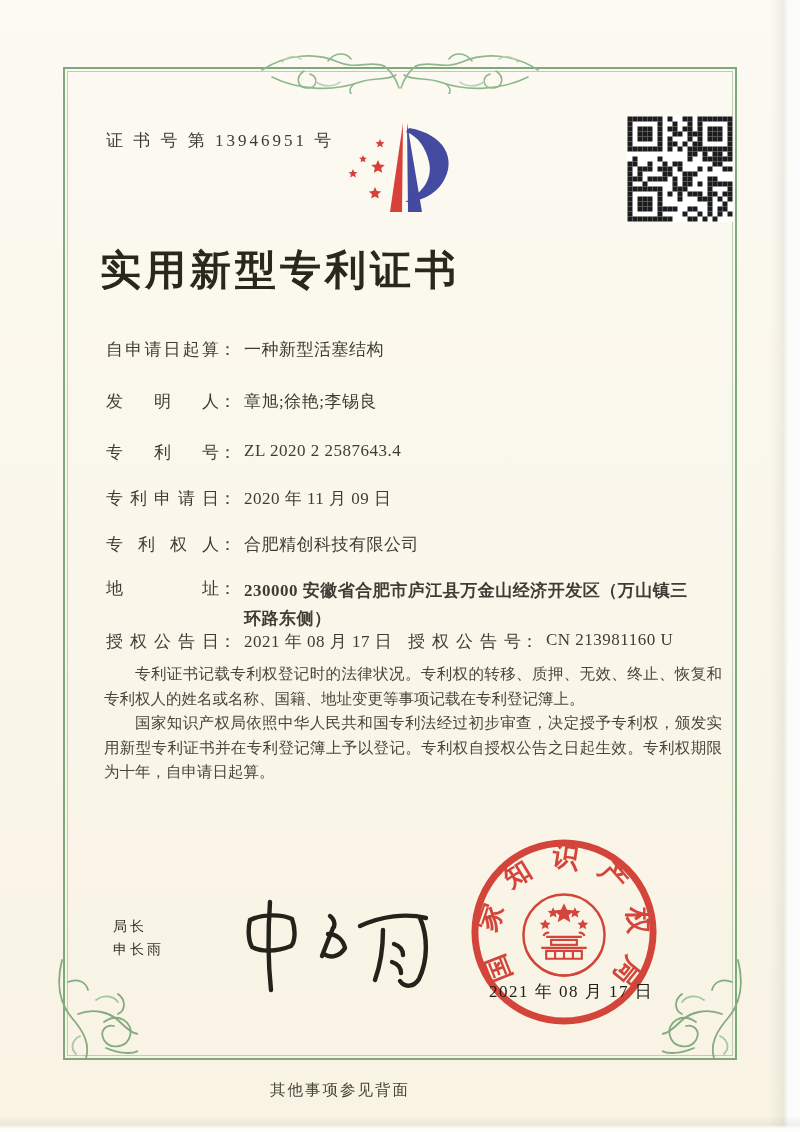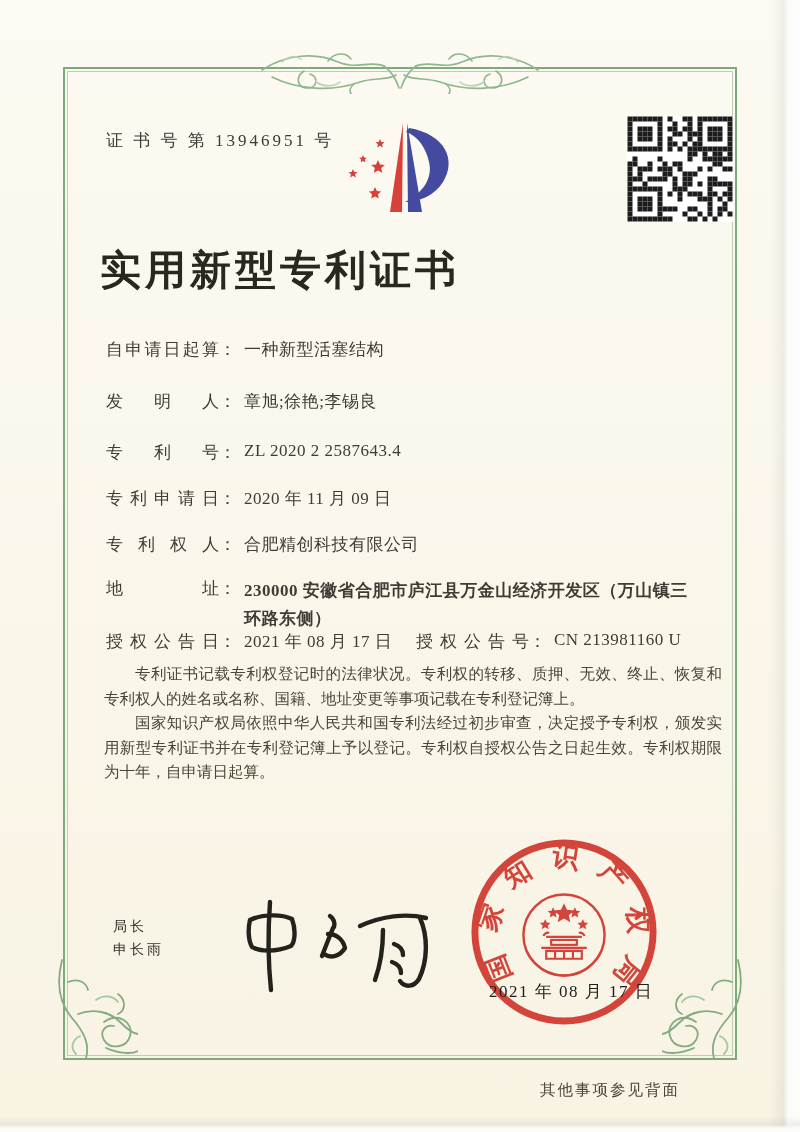--- a/index.html
+++ b/index.html
@@ -41,35 +41,35 @@
   }
   .fields{position:absolute;left:106px;top:0;width:620px;font-size:17px;color:#3e3d35;}
   .frow{position:absolute;left:0;white-space:nowrap;}
   .flabel{
     display:inline-block;width:113px;
     text-align:justify;text-align-last:justify;vertical-align:top;
   }
   .fcolon{display:inline-block;vertical-align:top;}
   .fvalue{display:inline-block;margin-left:8px;vertical-align:top;letter-spacing:.5px;}
   .fvalue.wrap{white-space:normal;width:458px;line-height:28px;font-weight:bold;}
-  .grant2{position:absolute;left:302px;top:0;white-space:nowrap;margin-left:8px;}
+  .grant2{position:absolute;left:302px;top:0;white-space:nowrap;}
   .body-text{
     position:absolute;left:104px;top:662px;width:618px;
     font-size:15.5px;line-height:24.6px;color:#4a4638;
     text-align:justify;
   }
   .body-text p{margin:0;text-indent:2em;}
   .bureau{position:absolute;left:113px;top:918px;font-size:14px;color:#33322a;letter-spacing:3px;}
   .bureau .name{margin-top:5px;}
   .page-note{
     position:absolute;left:100px;top:1031px;width:600px;text-align:center;
     font-size:14.5px;color:#45443a;letter-spacing:1px;
   }
   .back-note{
-    position:absolute;left:0;top:1080px;width:680px;text-align:right;
+    position:absolute;left:0;top:1080px;width:680px;text-align:center;
     font-size:15.5px;color:#46453b;letter-spacing:2px;
   }
   .seal-date{
     position:absolute;left:489px;top:980px;font-size:17px;color:#1f1e19;
     letter-spacing:1.5px;white-space:nowrap;
   }
   svg{display:block;}
   .abs{position:absolute;}
 </style>
 </head>

